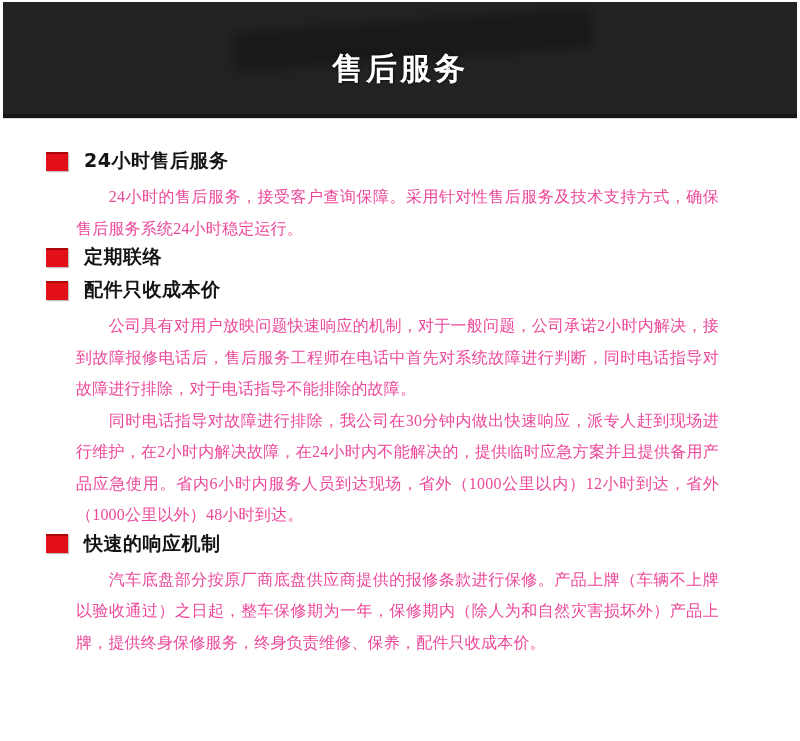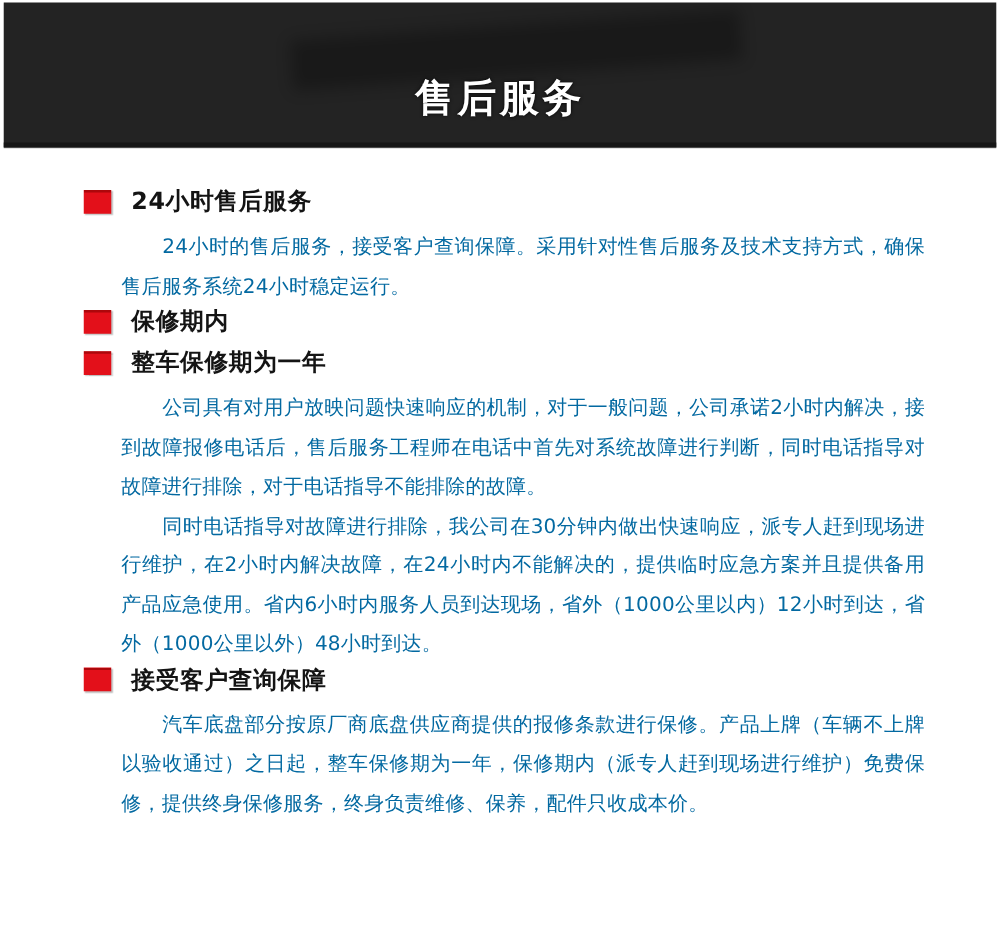--- a/index.html
+++ b/index.html
@@ -16,41 +16,41 @@
     margin: 2px 3px 0 3px;
     height: 116px;
     background: #232323;
     border-bottom: 4px solid #161616;
     box-shadow: 0 1px 0 #d9d9d9;
     overflow: hidden;
   }
   .header-title {
     position: absolute;
     left: 0; right: 0;
-    top: 56px;
+    top: 46px;
     text-align: center;
     color: #ffffff;
     font-size: 31px;
     font-weight: bold;
     letter-spacing: 3px;
     text-shadow: 0 0 3px rgba(0,0,0,0.9);
   }
   
   .header-smudge {
     position: absolute;
     left: 230px; top: 18px;
     width: 360px; height: 40px;
     background: #000000;
     opacity: 0.28;
     filter: blur(6px);
     transform: rotate(-4deg);
   }
   
   .content {
-    padding: 30px 70px 0 67px;
+    padding: 30px 70px 0 46px;
   }
   .heading-row {
     display: flex;
     align-items: center;
     margin-bottom: 7px;
   }
   .bullet {
     width: 22px;
     height: 19px;
     background: #e3101a;
@@ -62,24 +62,25 @@
     font-size: 19px;
     font-weight: bold;
     color: #141414;
     letter-spacing: 0.5px;
   }
   .para {
     margin-left: 30px;
     width: 643px;
     font-size: 16px;
     line-height: 31.5px;
-    color: #0369a1;
+    color: #ec4899;
     text-align: justify;
     text-indent: 2.05em;
     letter-spacing: 0.2px;
+    font-family: Liberation Serif, serif;
   }
 </style>
 </head>
 <body>
 
 <div class="header">
   <div class="header-smudge"></div>
   <div class="header-title">售后服务</div>
 </div>
 
@@ -89,34 +90,34 @@
     <div class="heading-row">
       <span class="bullet"></span>
       <span class="heading-text">24小时售后服务</span>
     </div>
     <p class="para">24小时的售后服务，接受客户查询保障。采用针对性售后服务及技术支持方式，确保售后服务系统24小时稳定运行。</p>
   </div>
 
   <div class="section">
     <div class="heading-row">
       <span class="bullet"></span>
-      <span class="heading-text">保修期内</span>
+      <span class="heading-text">定期联络</span>
     </div>
   </div>
 
   <div class="section">
     <div class="heading-row">
       <span class="bullet"></span>
-      <span class="heading-text">整车保修期为一年</span>
+      <span class="heading-text">配件只收成本价</span>
     </div>
     <p class="para">公司具有对用户放映问题快速响应的机制，对于一般问题，公司承诺2小时内解决，接到故障报修电话后，售后服务工程师在电话中首先对系统故障进行判断，同时电话指导对故障进行排除，对于电话指导不能排除的故障。</p>
     <p class="para">同时电话指导对故障进行排除，我公司在30分钟内做出快速响应，派专人赶到现场进行维护，在2小时内解决故障，在24小时内不能解决的，提供临时应急方案并且提供备用产品应急使用。省内6小时内服务人员到达现场，省外（1000公里以内）12小时到达，省外（1000公里以外）48小时到达。</p>
   </div>
 
   <div class="section">
     <div class="heading-row">
       <span class="bullet"></span>
-      <span class="heading-text">接受客户查询保障</span>
+      <span class="heading-text">快速的响应机制</span>
     </div>
-    <p class="para">汽车底盘部分按原厂商底盘供应商提供的报修条款进行保修。产品上牌（车辆不上牌以验收通过）之日起，整车保修期为一年，保修期内（派专人赶到现场进行维护）免费保修，提供终身保修服务，终身负责维修、保养，配件只收成本价。</p>
+    <p class="para">汽车底盘部分按原厂商底盘供应商提供的报修条款进行保修。产品上牌（车辆不上牌以验收通过）之日起，整车保修期为一年，保修期内（除人为和自然灾害损坏外）产品上牌，提供终身保修服务，终身负责维修、保养，配件只收成本价。</p>
   </div>
 
 </div>
 
 </body></html>

